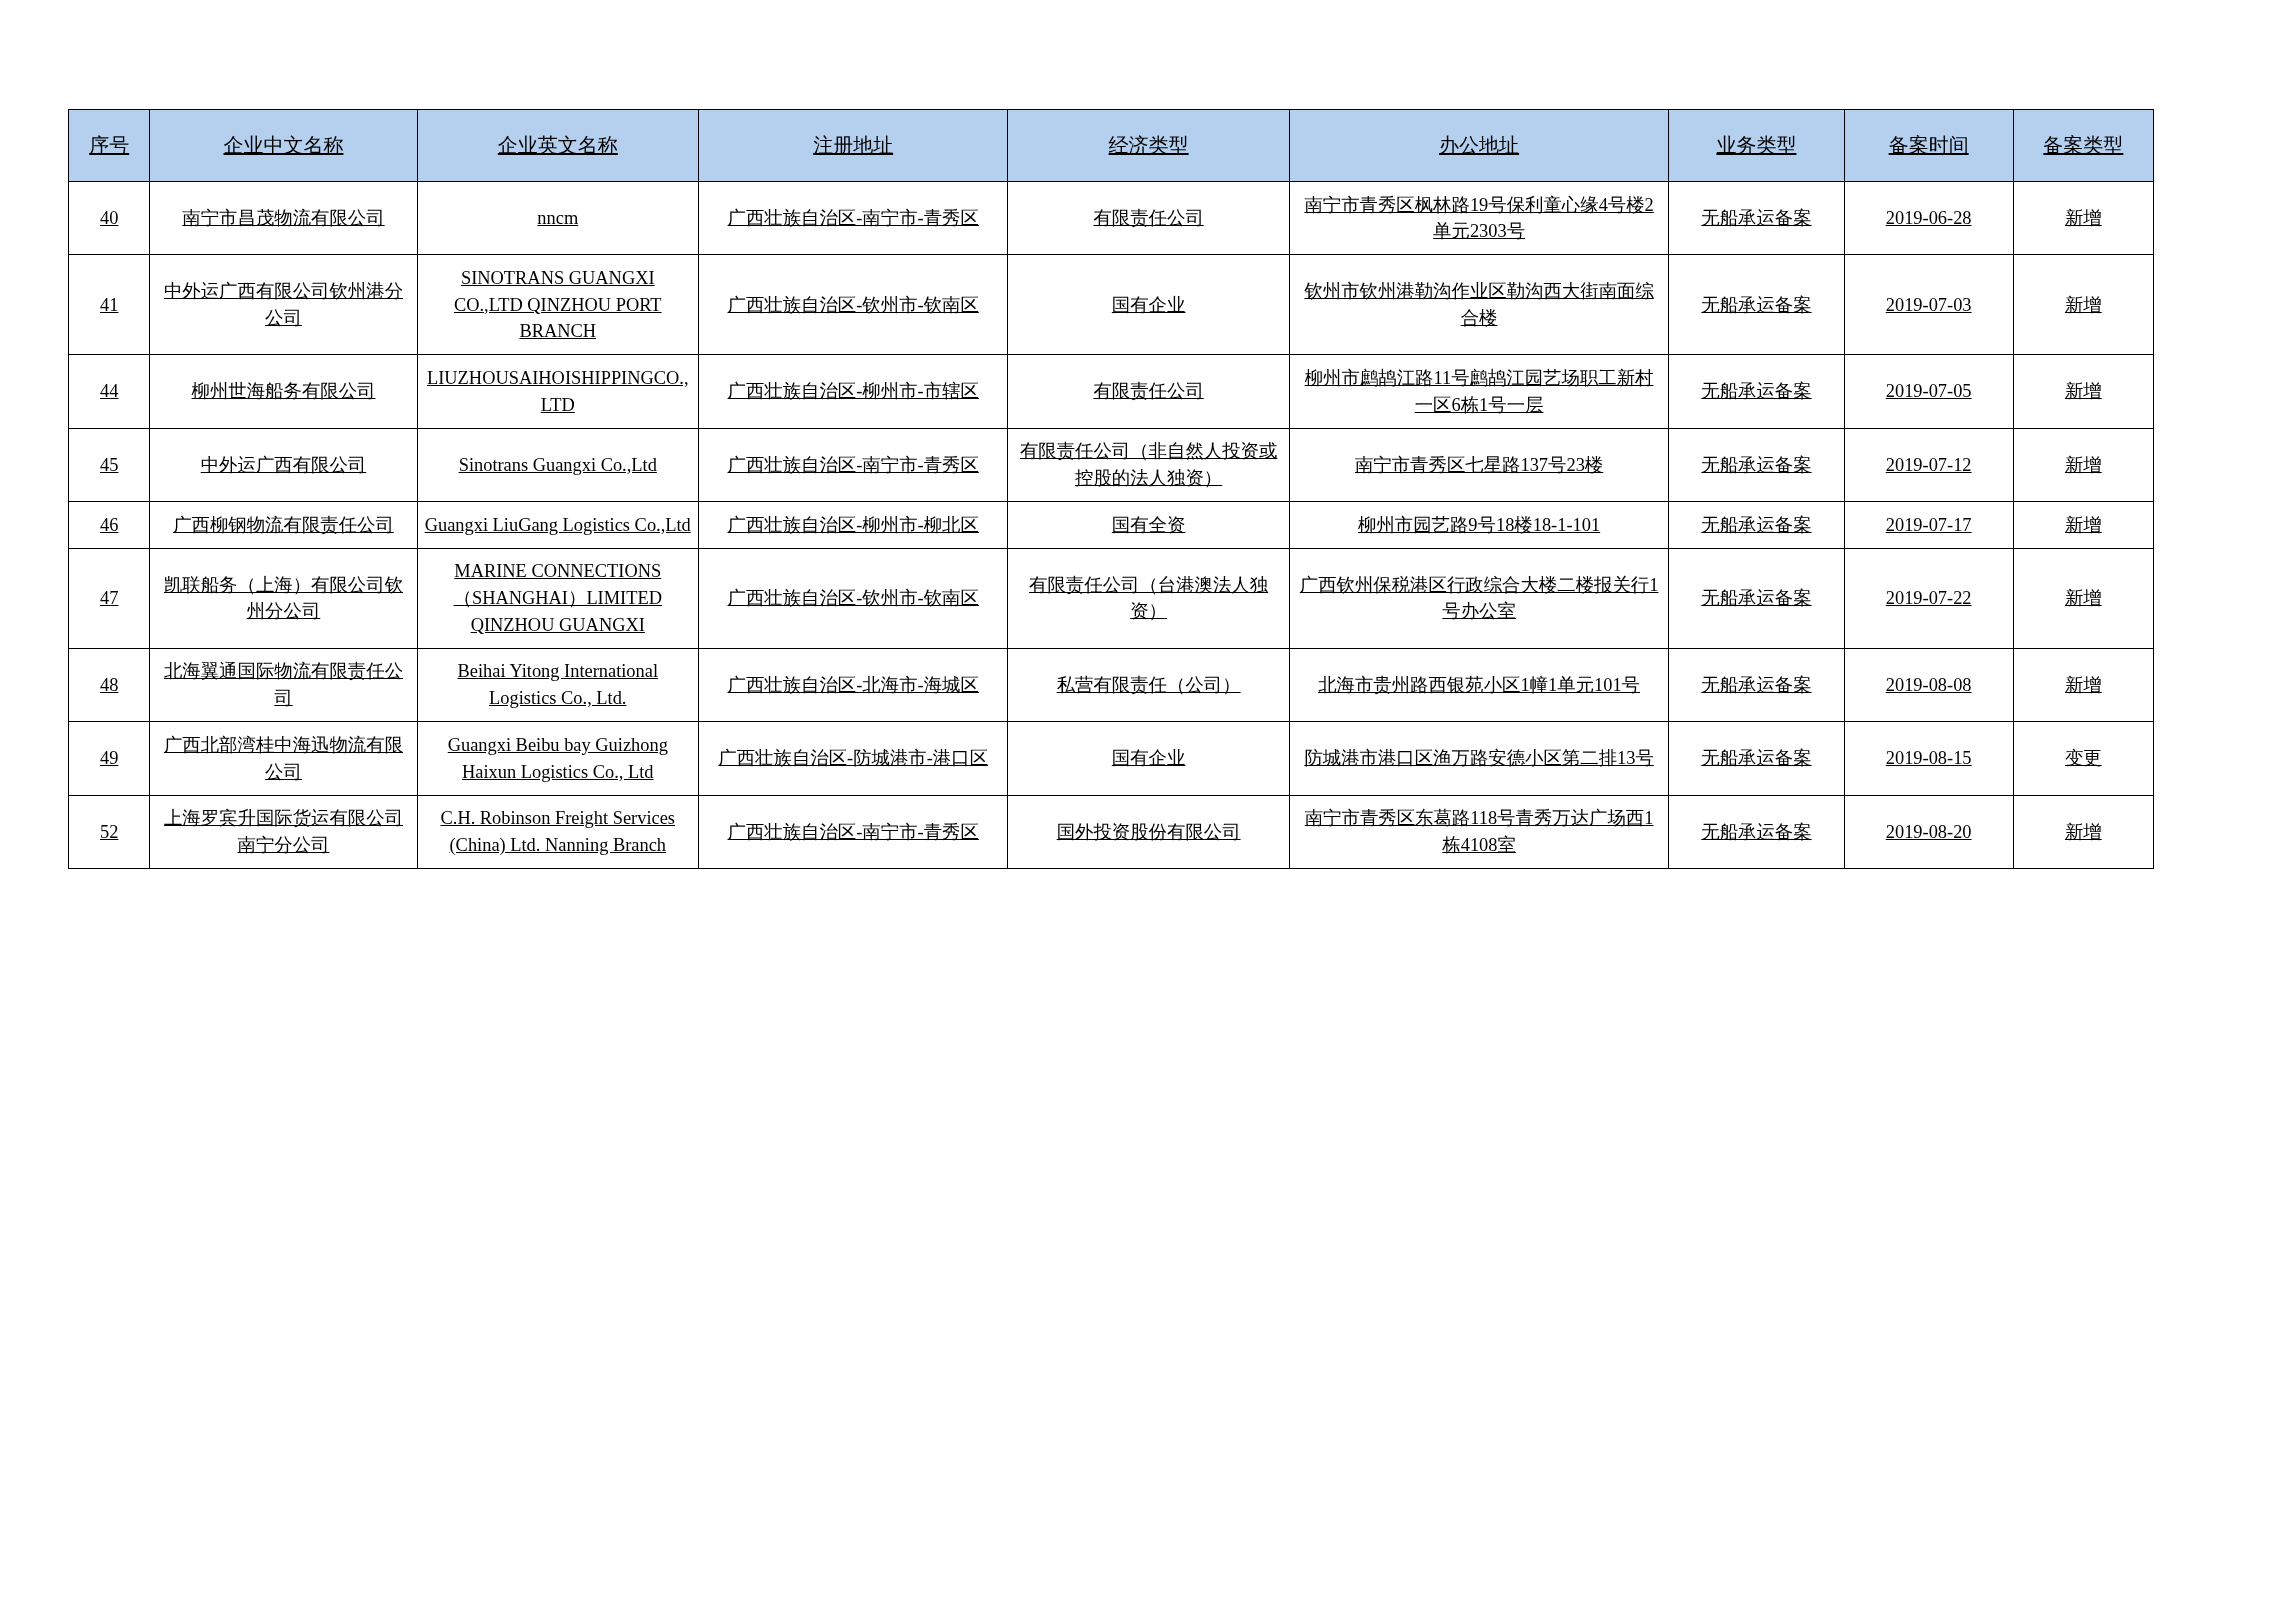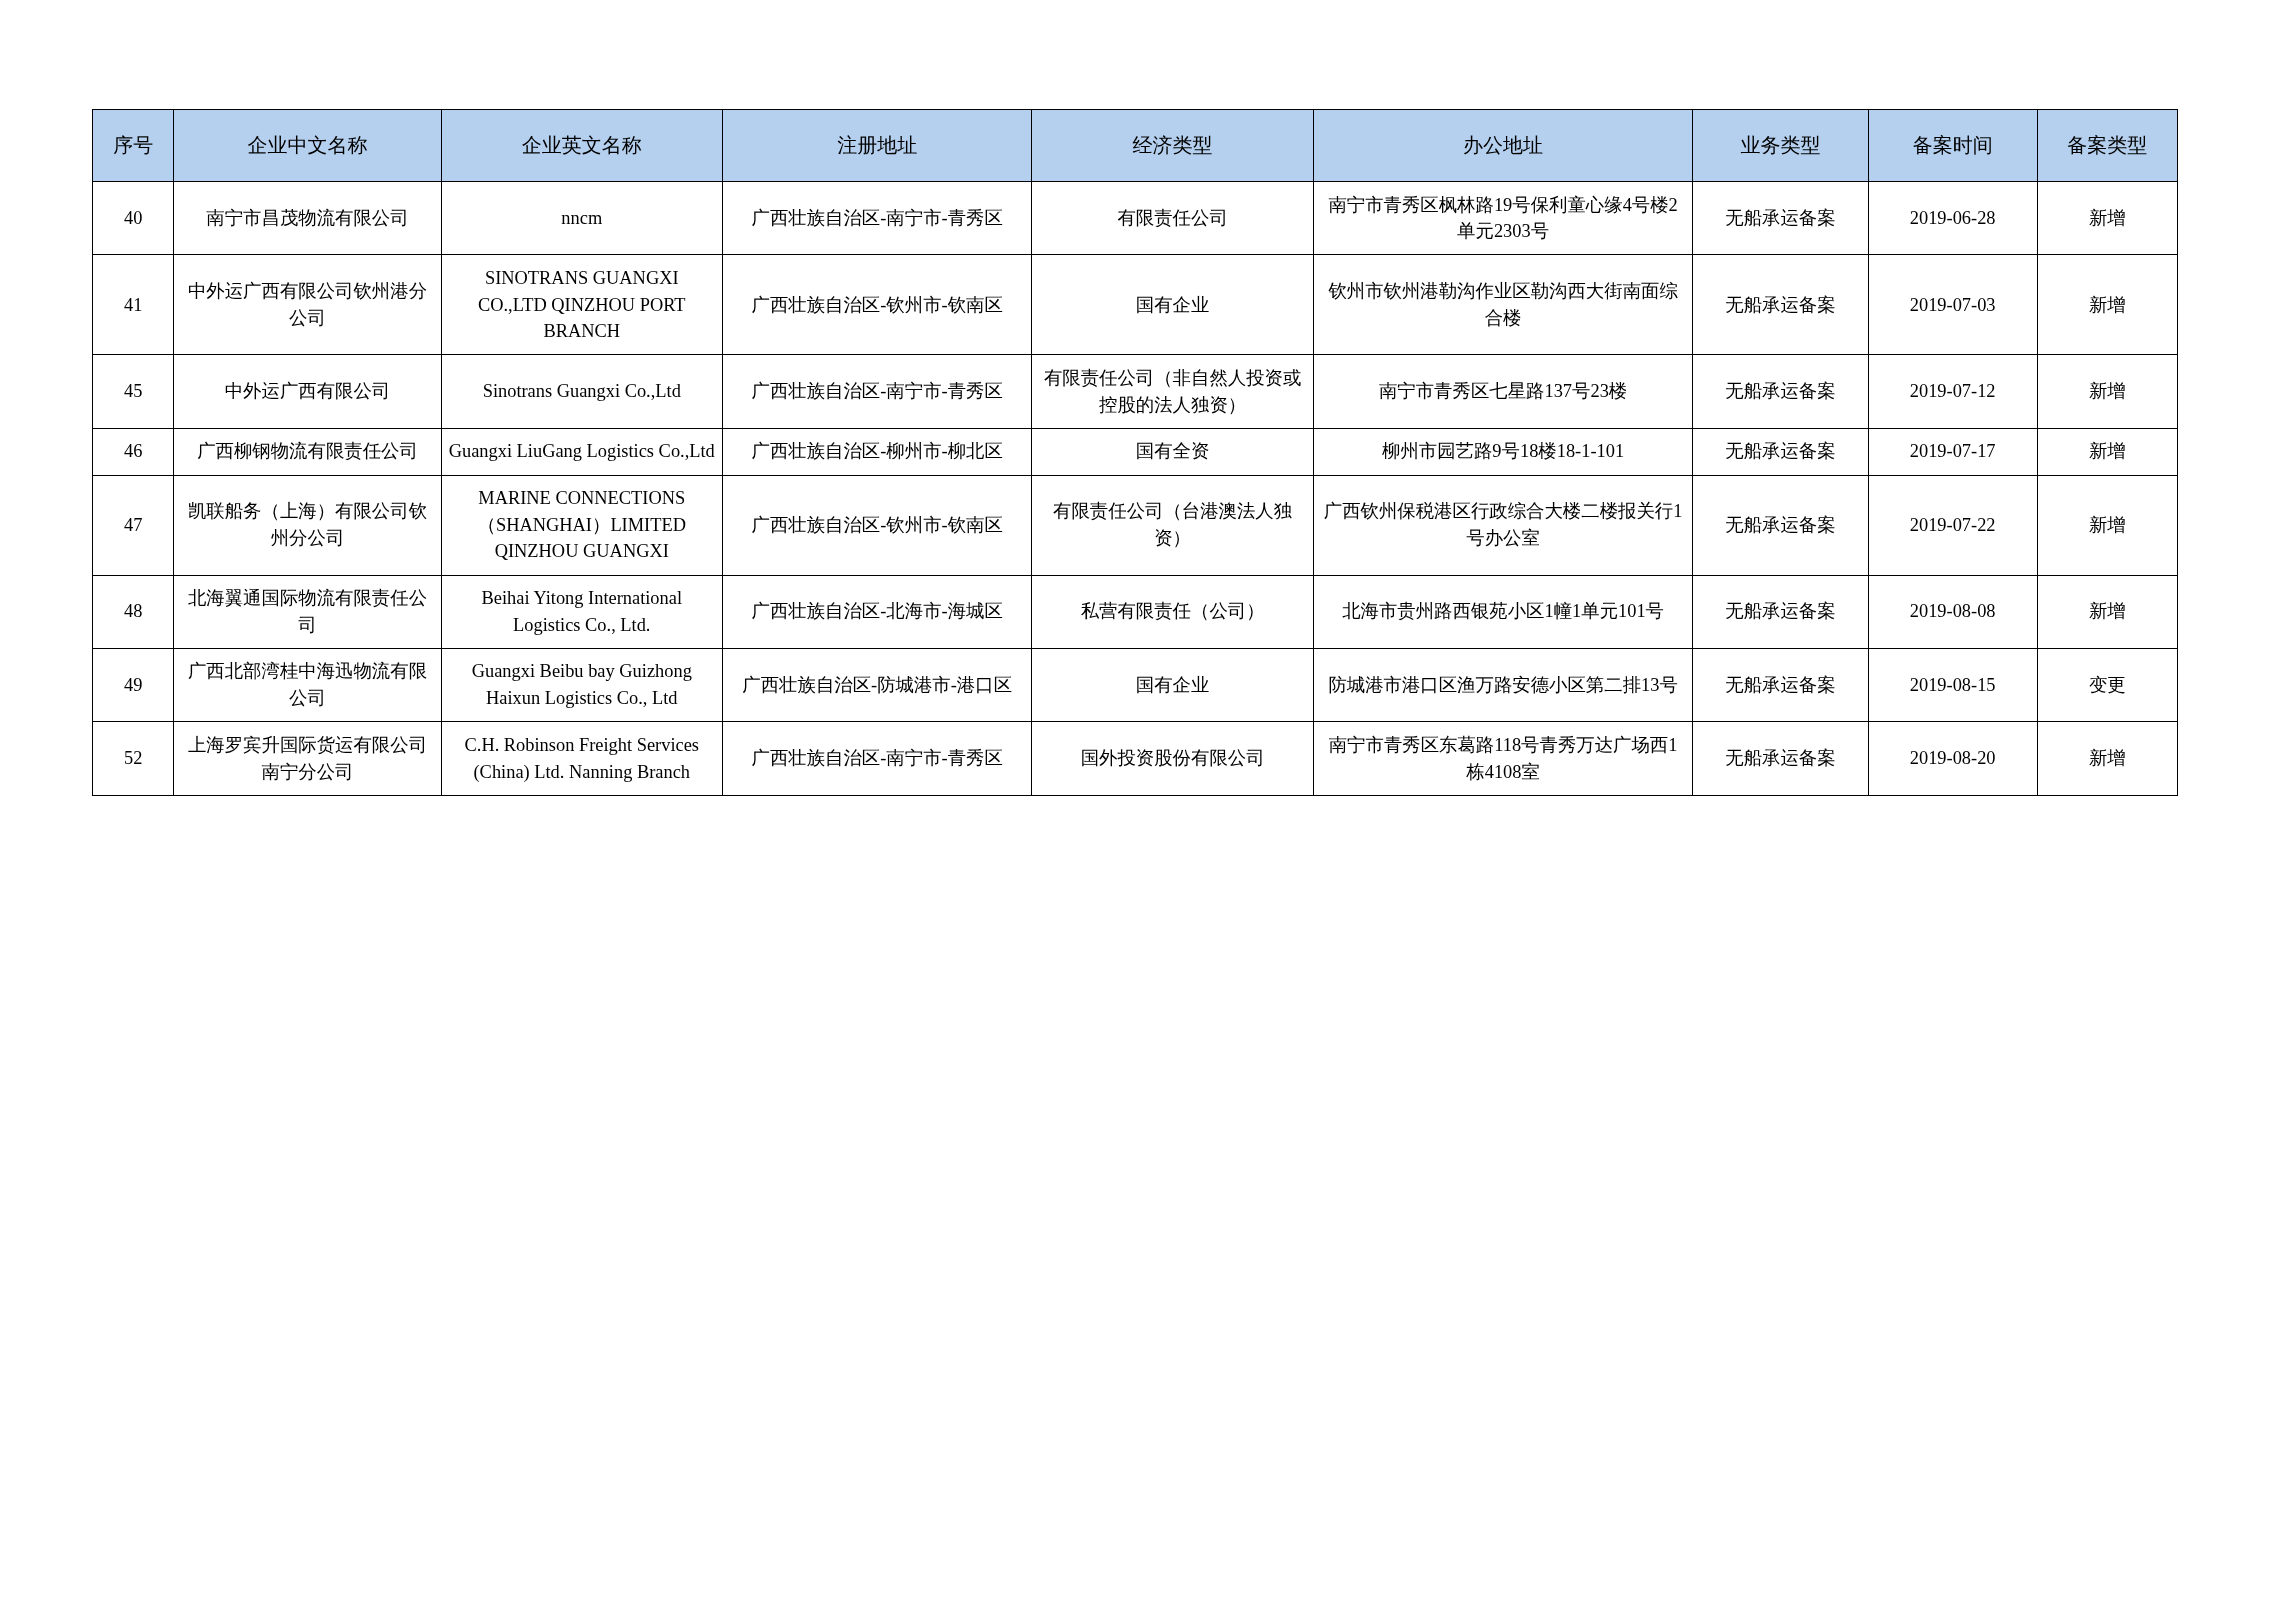--- a/index.html
+++ b/index.html
@@ -11,21 +11,22 @@
     width: 2295px;
     height: 1623px;
     font-family: "Liberation Serif", serif;
     -webkit-font-smoothing: antialiased;
   }
   .page {
     position: relative;
     width: 2295px;
     height: 1623px;
     box-sizing: border-box;
-    padding: 109px 102px 0 92px;
+    padding: 109px 102px 0 68px;
+    text-decoration: underline;
   }
   table.record-table {
     border-collapse: collapse;
     table-layout: fixed;
     width: 2086px;
     margin: 0;
   }
   table.record-table th,
   table.record-table td {
     border: 1.4px solid #000000;
@@ -112,20 +113,31 @@
           <td class="cn-name">中外运广西有限公司钦州港分公司</td>
           <td class="en-name">SINOTRANS GUANGXI CO.,LTD QINZHOU PORT BRANCH</td>
           <td class="reg-addr">广西壮族自治区-钦州市-钦南区</td>
           <td class="ec-type">国有企业</td>
           <td class="office-addr">钦州市钦州港勒沟作业区勒沟西大街南面综合楼</td>
           <td class="biz-type">无船承运备案</td>
           <td class="date-cell">2019-07-03</td>
           <td class="rec-type">新增</td>
         </tr>
         <tr>
+          <td class="index-cell">44</td>
+          <td class="cn-name">柳州世海船务有限公司</td>
+          <td class="en-name">LIUZHOUSAIHOISHIPPINGCO.,LTD</td>
+          <td class="reg-addr">广西壮族自治区-柳州市-市辖区</td>
+          <td class="ec-type">有限责任公司</td>
+          <td class="office-addr">柳州市鹧鸪江路11号鹧鸪江园艺场职工新村一区6栋1号一层</td>
+          <td class="biz-type">无船承运备案</td>
+          <td class="date-cell">2019-07-05</td>
+          <td class="rec-type">新增</td>
+        </tr>
+        <tr>
           <td class="index-cell">45</td>
           <td class="cn-name">中外运广西有限公司</td>
           <td class="en-name">Sinotrans Guangxi Co.,Ltd</td>
           <td class="reg-addr">广西壮族自治区-南宁市-青秀区</td>
           <td class="ec-type">有限责任公司（非自然人投资或控股的法人独资）</td>
           <td class="office-addr">南宁市青秀区七星路137号23楼</td>
           <td class="biz-type">无船承运备案</td>
           <td class="date-cell">2019-07-12</td>
           <td class="rec-type">新增</td>
         </tr>

